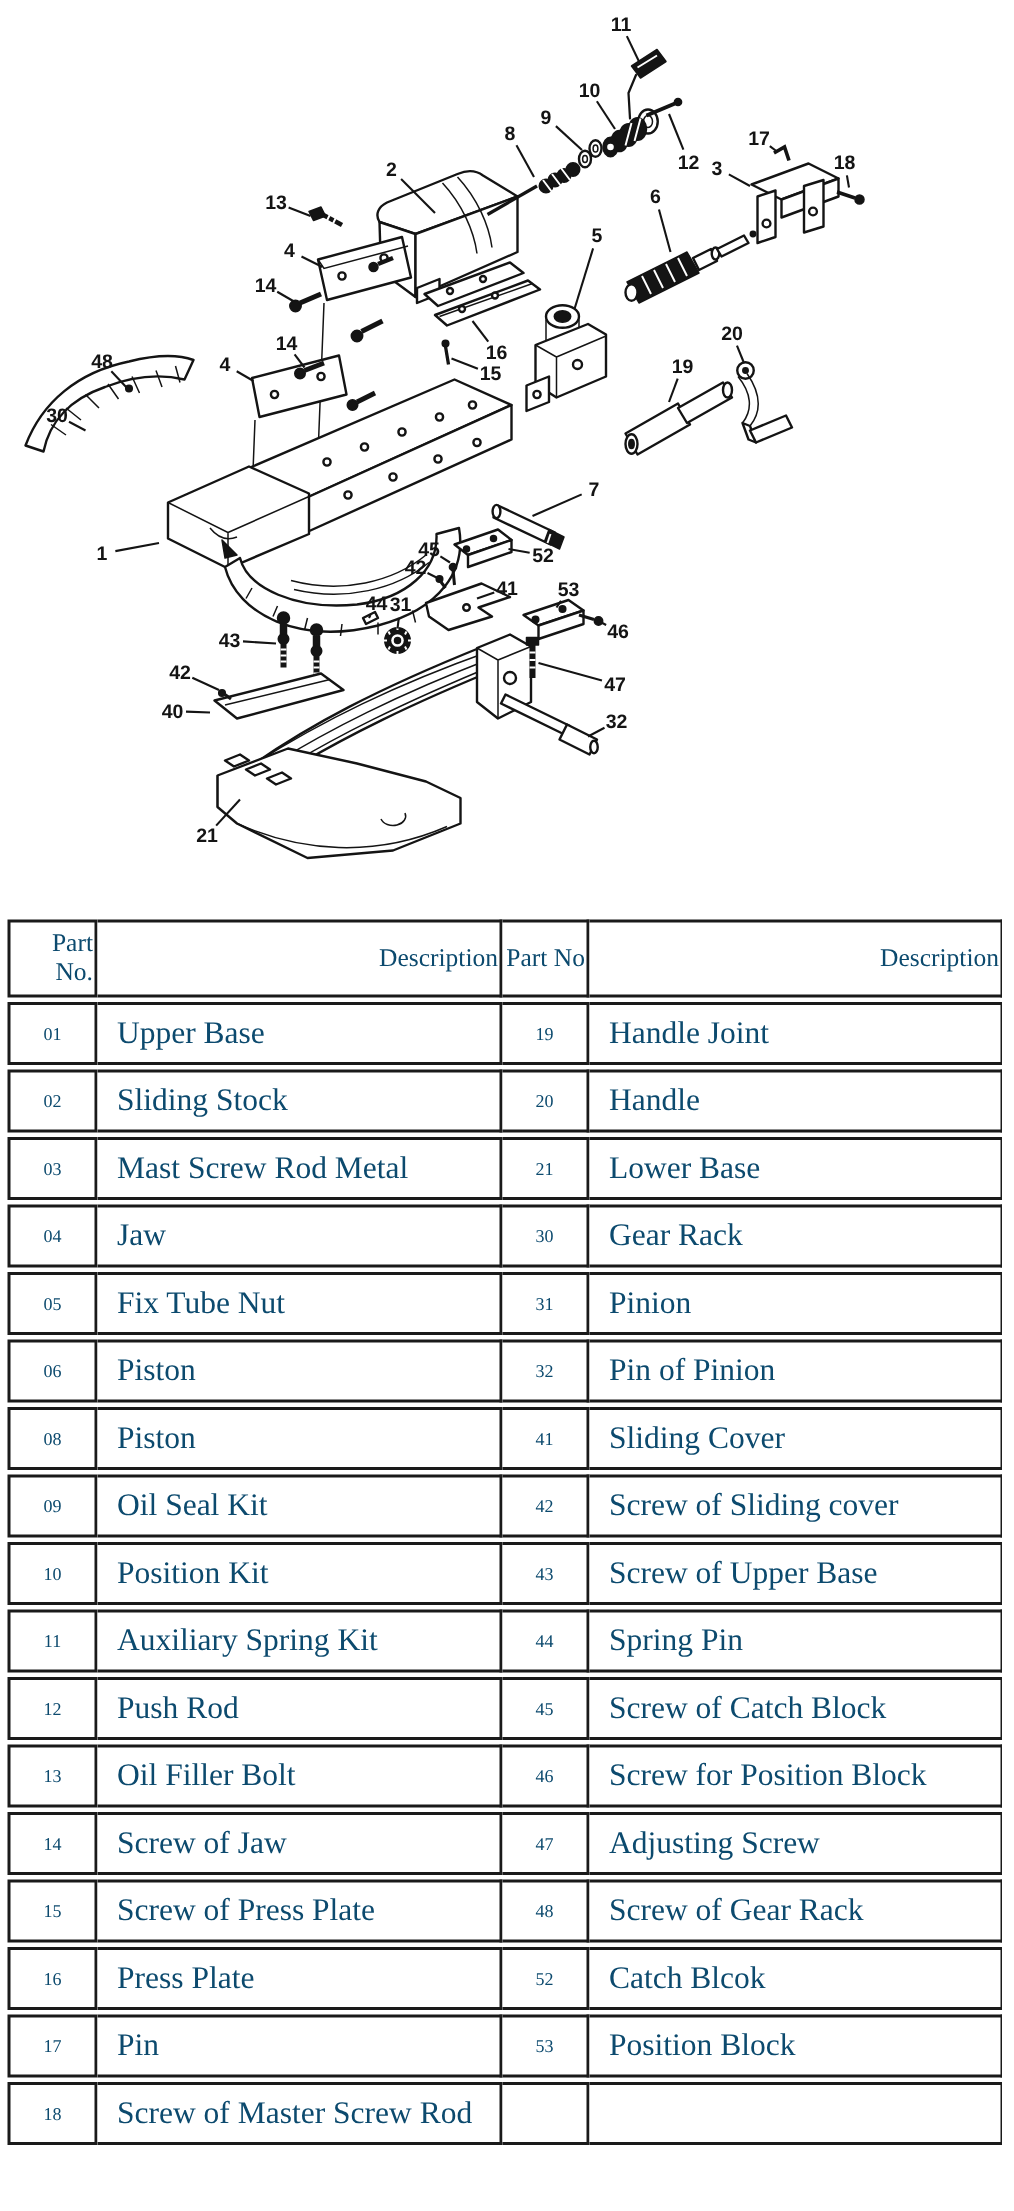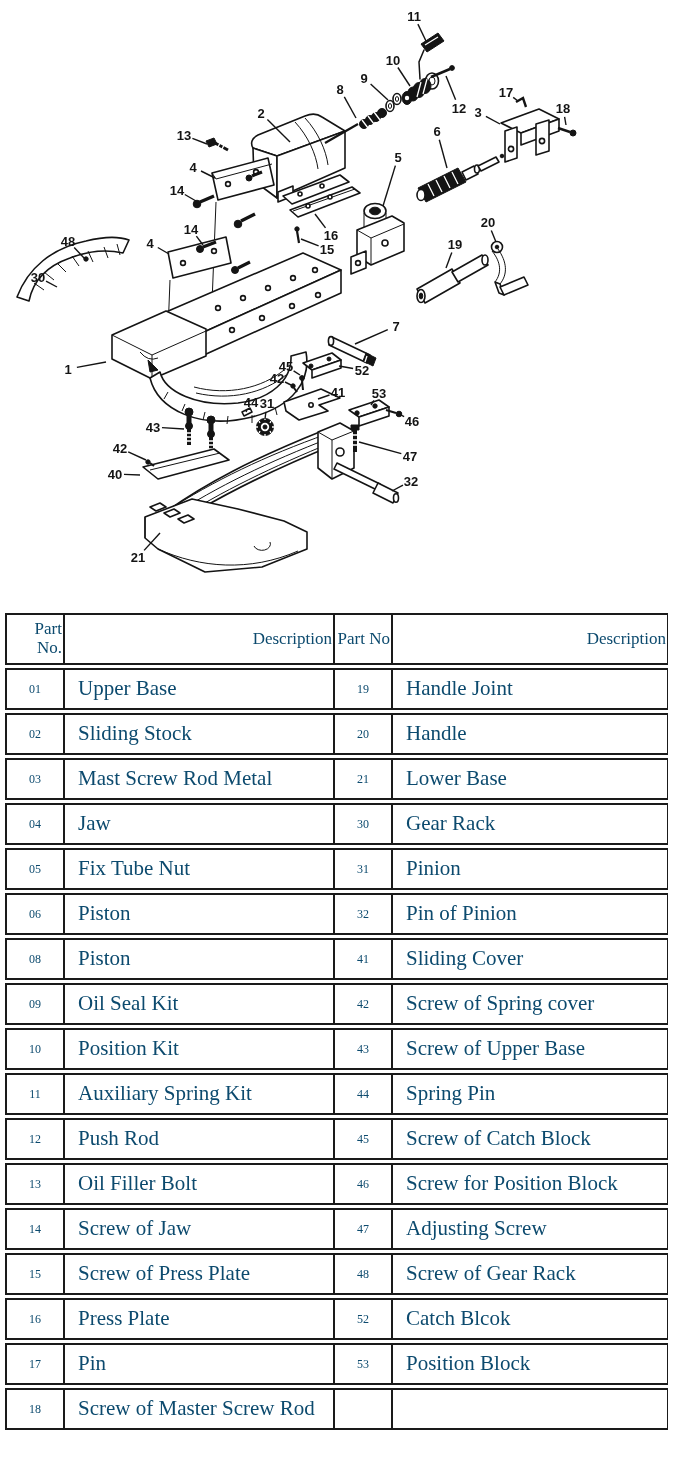--- a/index.html
+++ b/index.html
@@ -441,21 +441,21 @@
         <tr>
           <td class="num">08</td>
           <td class="desc">Piston</td>
           <td class="num">41</td>
           <td class="desc">Sliding Cover</td>
         </tr>
         <tr>
           <td class="num">09</td>
           <td class="desc">Oil Seal Kit</td>
           <td class="num">42</td>
-          <td class="desc">Screw of Spring cover</td>
+          <td class="desc">Screw of Sliding cover</td>
         </tr>
         <tr>
           <td class="num">10</td>
           <td class="desc">Position Kit</td>
           <td class="num">43</td>
           <td class="desc">Screw of Upper Base</td>
         </tr>
         <tr>
           <td class="num">11</td>
           <td class="desc">Auxiliary Spring Kit</td>

